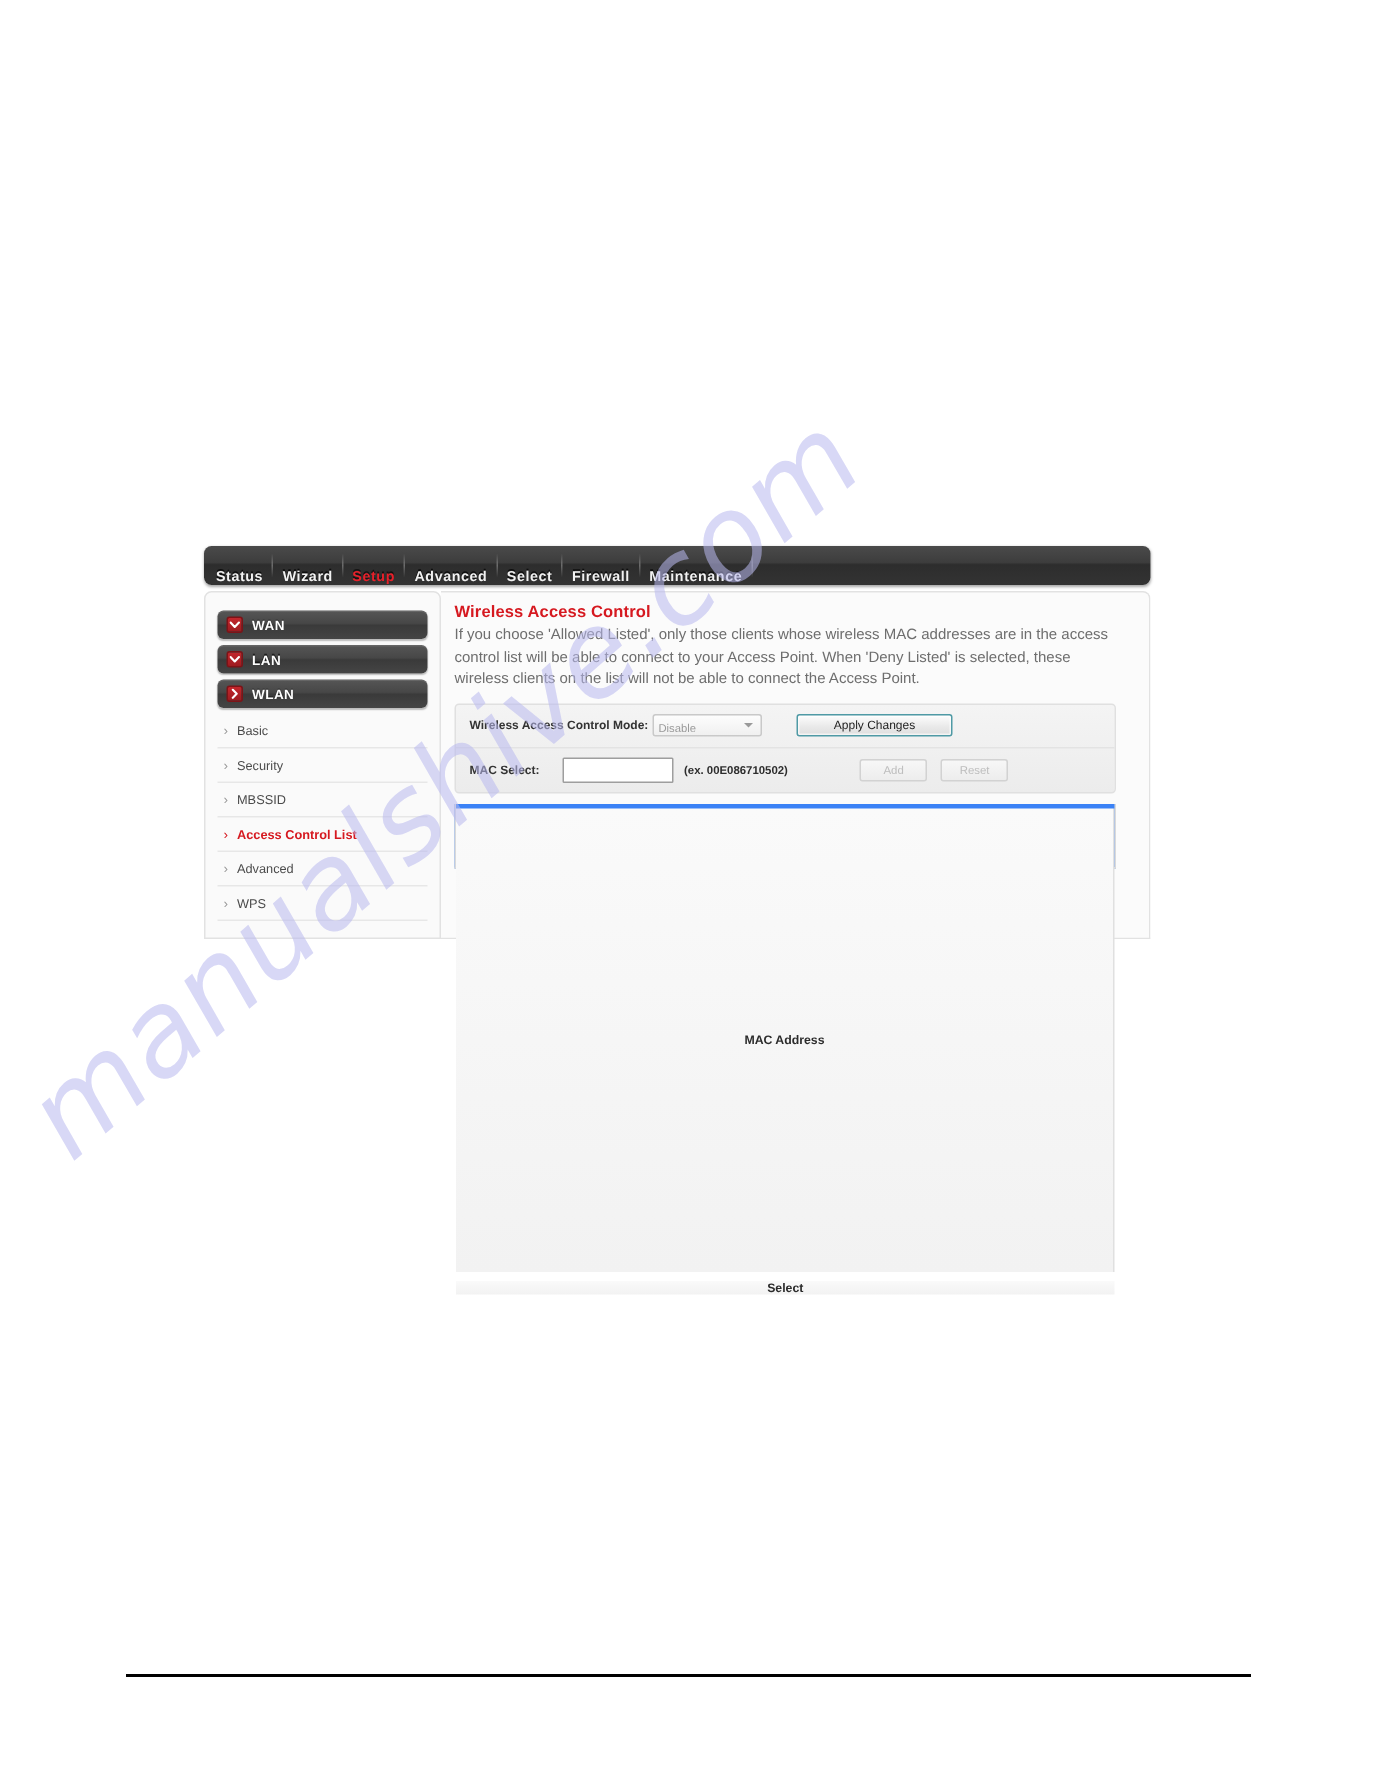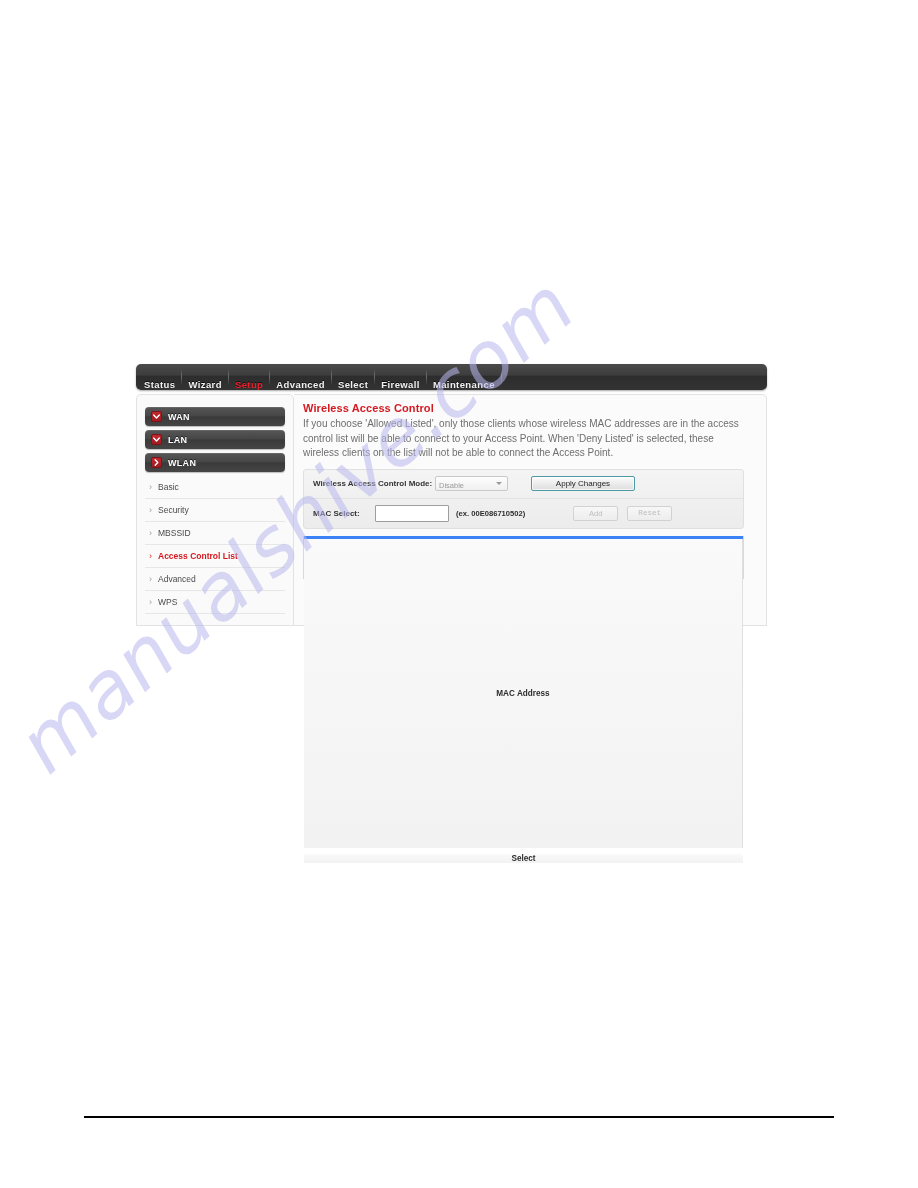--- a/index.html
+++ b/index.html
@@ -238,21 +238,21 @@
   }
   .btn-flat {
     width: 45px; height: 15px;
     border: 1px solid #d2d2d2;
     border-radius: 2px;
     background: linear-gradient(to bottom, #f7f7f7 0%, #ededed 100%);
     display: flex; align-items: center; justify-content: center;
     font-size: 7.6px;
     color: #bdbdbd;
   }
-  .btn-flat + .btn-flat { margin-left: 9px; font-family: Liberation Mono, monospace; }
+  .btn-flat + .btn-flat { margin-left: 9px; }
   .btns-right { margin-left: 48px; display: flex; align-items: center; }
 
   
   .list-head {
     height: 16px;
     background: linear-gradient(to bottom, #e9e9e9 0%, #dcdcdc 100%);
     border: 1px solid #cfcfcf;
     border-radius: 3px 3px 0 0;
     display: flex; align-items: center;
     padding: 0 7px;

